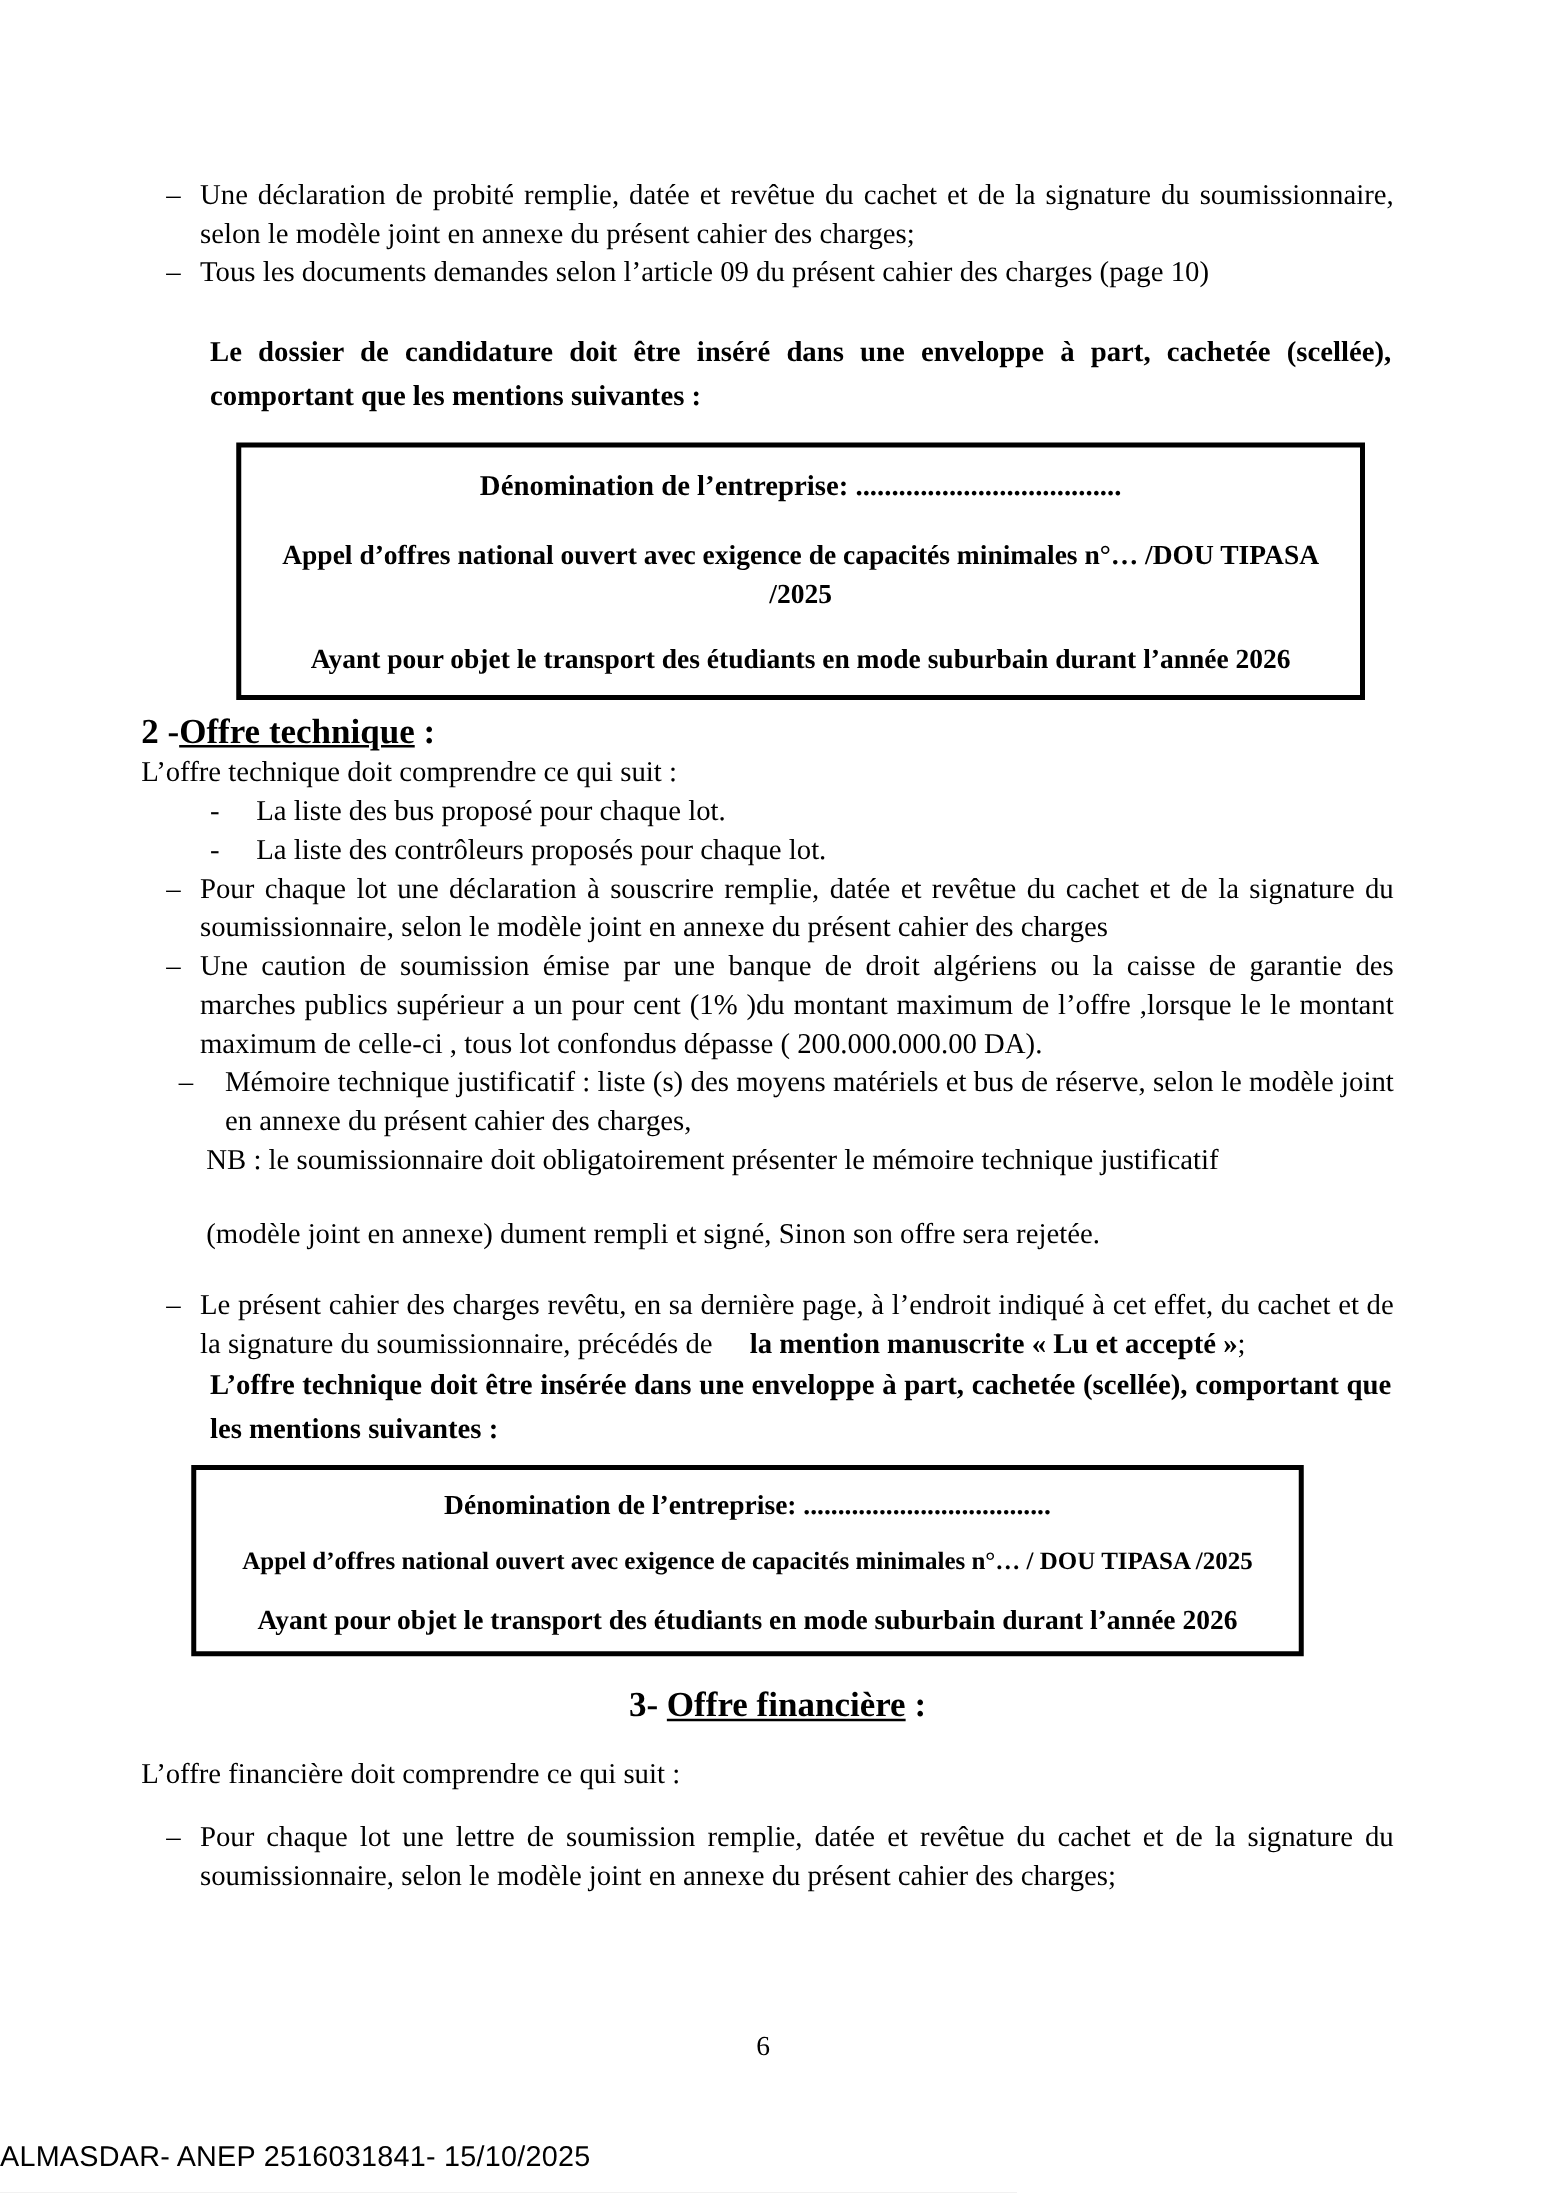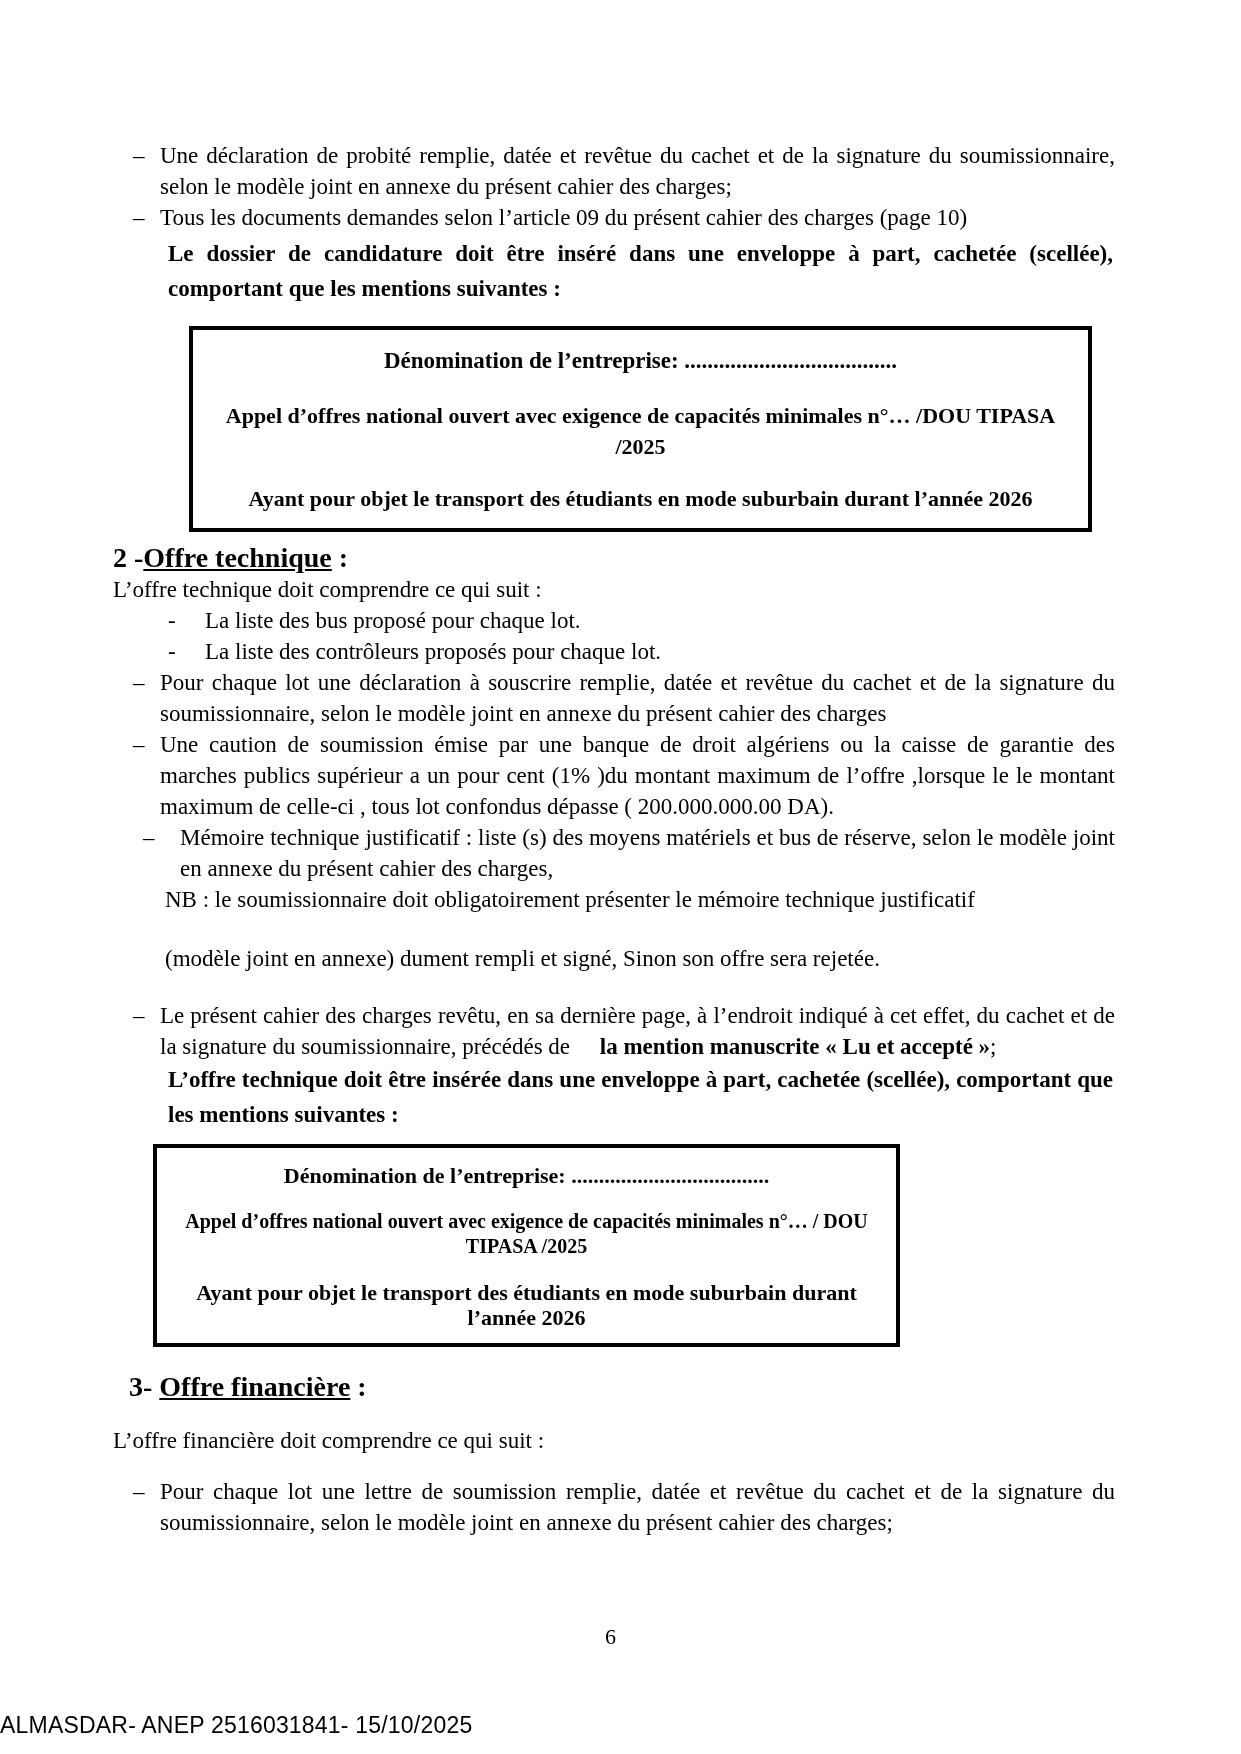--- a/index.html
+++ b/index.html
@@ -46,50 +46,50 @@
     width:903px;
     margin-top:20px;
     padding:16px 22px 14px;
     line-height:30px;
   }
   .box1 .b-line1 { font-size:23px; }
   .box1 .b-line2 { font-size:22px; margin-top:24px; line-height:31px; }
   .box1 .b-line3 { font-size:22px; margin-top:22px; }
   .box2 {
     margin-left:40px;
-    width:747px;
+    width:890px;
     margin-top:12px;
     padding:15px 12px 13px;
     line-height:25px;
   }
   .box2 .b-line1 { font-size:22px; }
   .box2 .b-line2 { font-size:20px; margin-top:21px; }
   .box2 .b-line3 { font-size:22px; margin-top:21px; }
   
   .sec-heading { font-weight:bold; font-size:28px; line-height:32px; }
   .sec-heading .underl { text-decoration:underline; }
   .h2 { margin-top:10px; }
-  .h3 { margin-top:24px; padding-left:16px; }
+  .h3 { margin-top:24px; padding-left:16px;text-align:center; }
   .bold-inline { font-weight:bold;margin-left:24px; }
   
   .page-number {
     position:absolute;
     left:0; right:20px; top:1624px;
     text-align:center;
     font-size:22px;
     font-family:"Liberation Serif", serif;
   }
   .footer-line {
     position:absolute;
     left:0; right:28px; top:1712px;
     font-size:23px;
     font-family:"Liberation Sans", sans-serif;
     letter-spacing:0.2px;
   }
-  .mt13 { margin-top:3px; }
+  .mt13 { margin-top:31px; }
   .mt28 { margin-top:28px; }
   .mt26 { margin-top:26px; }
   .mt22 { margin-top:22px; }
   .mt20 { margin-top:20px; }
 </style>
 </head>
 <body>
 
 <div class="page">
   <div class="content">

